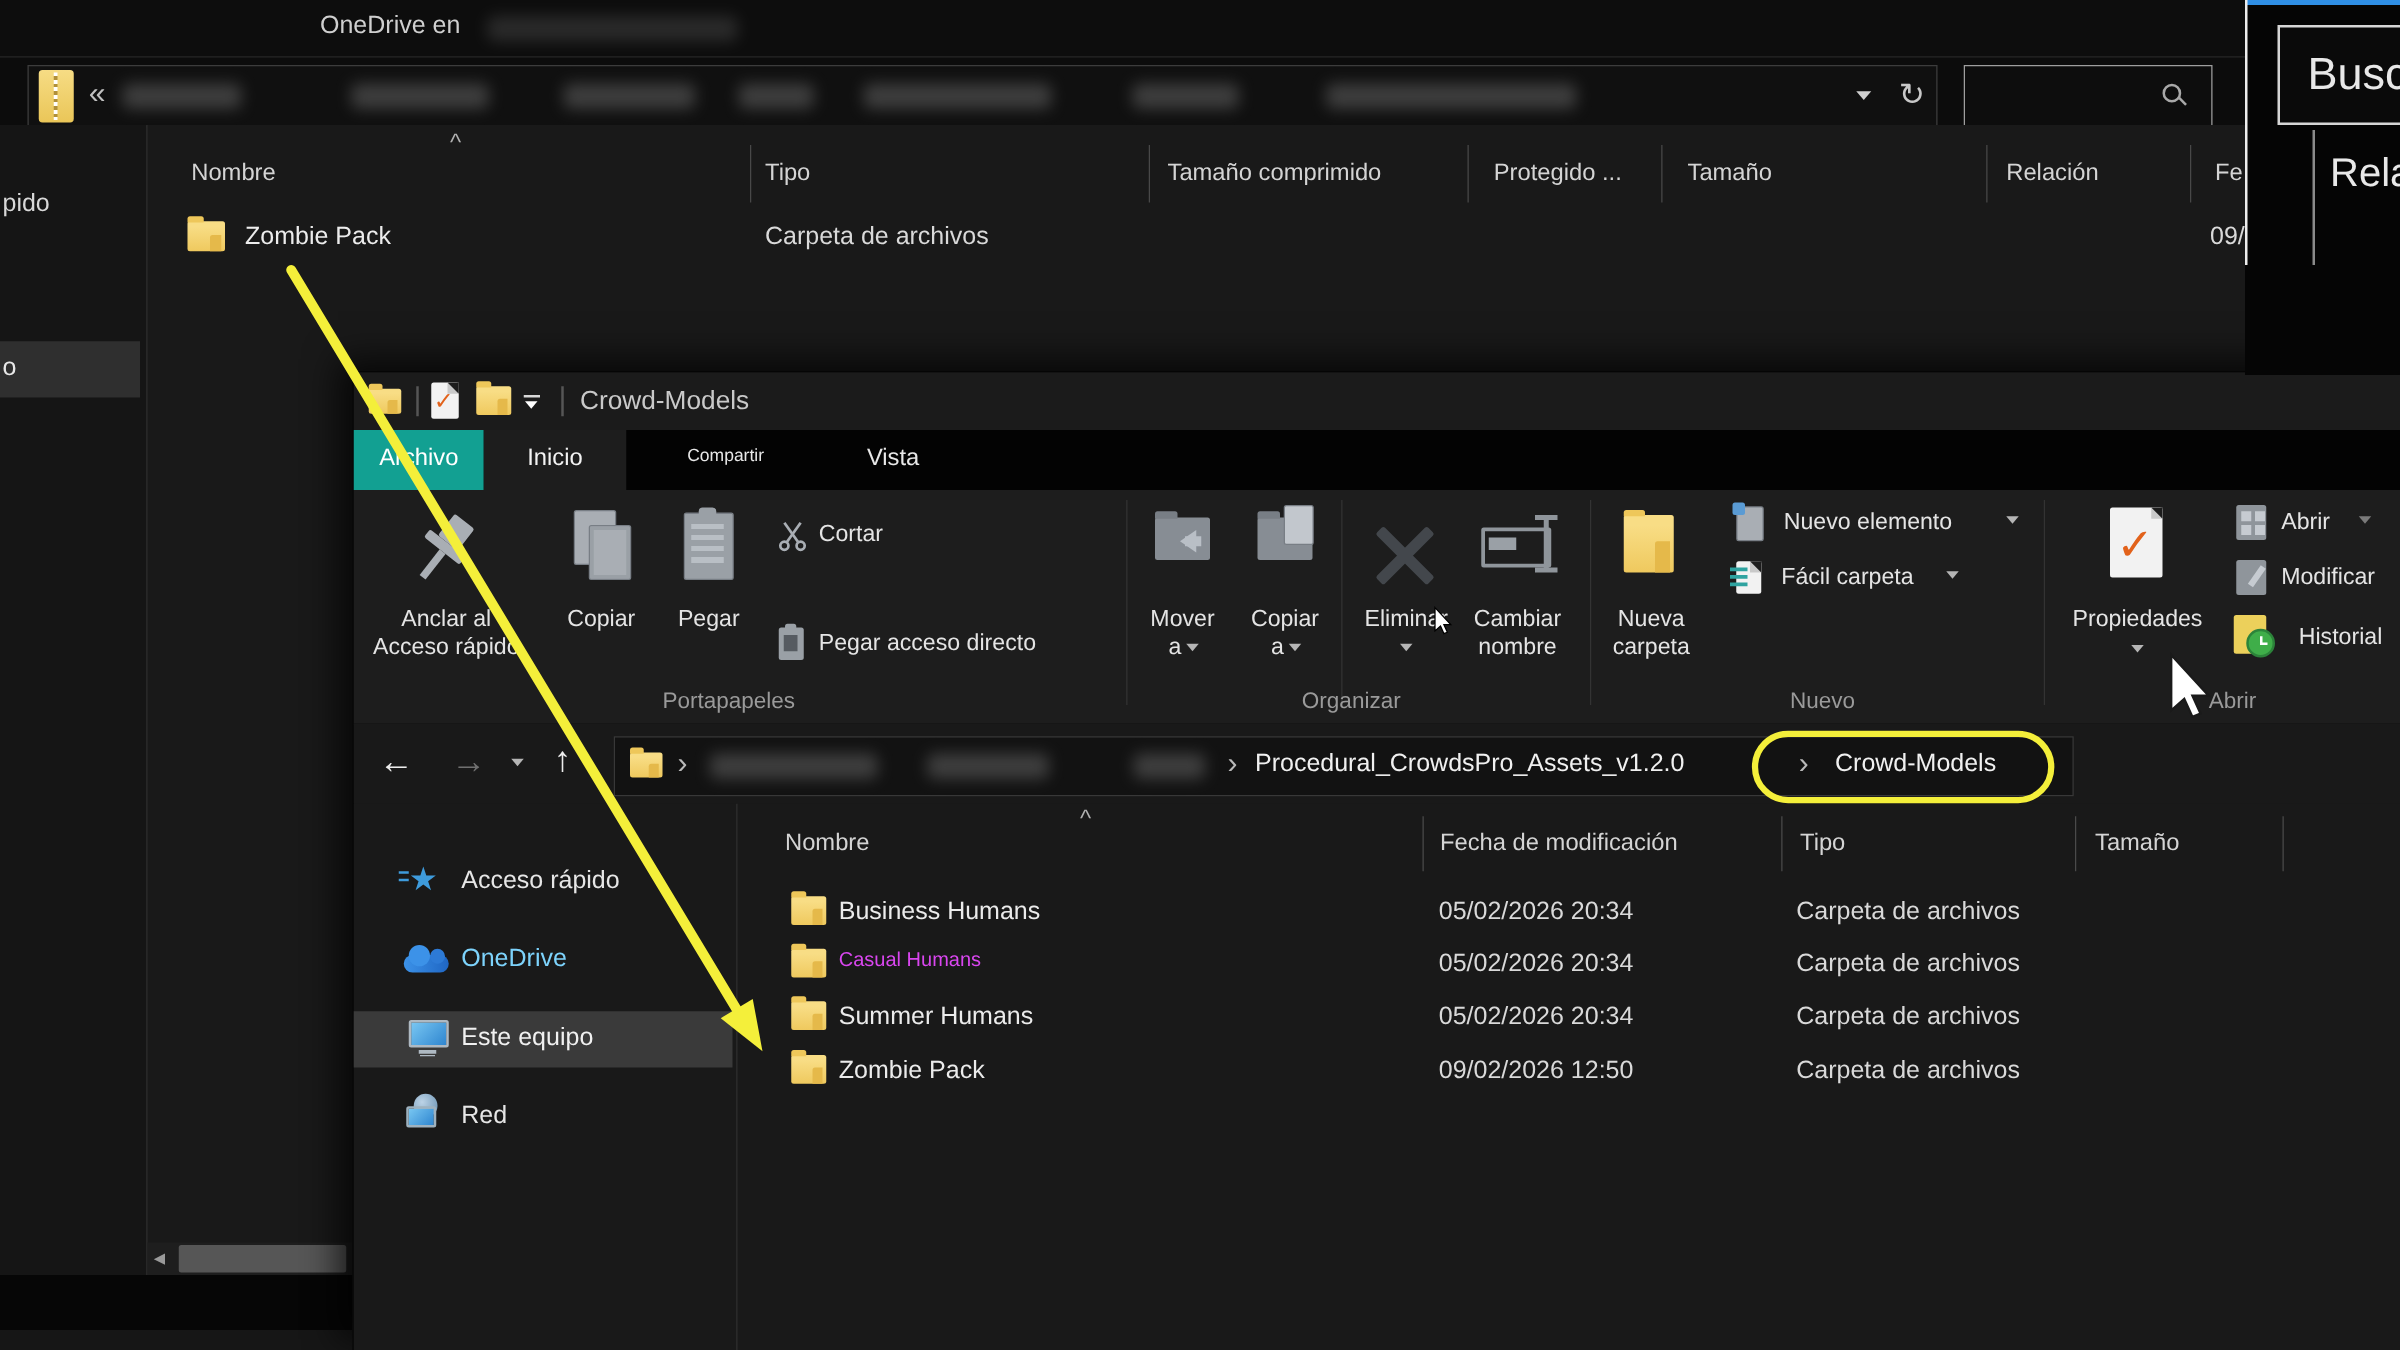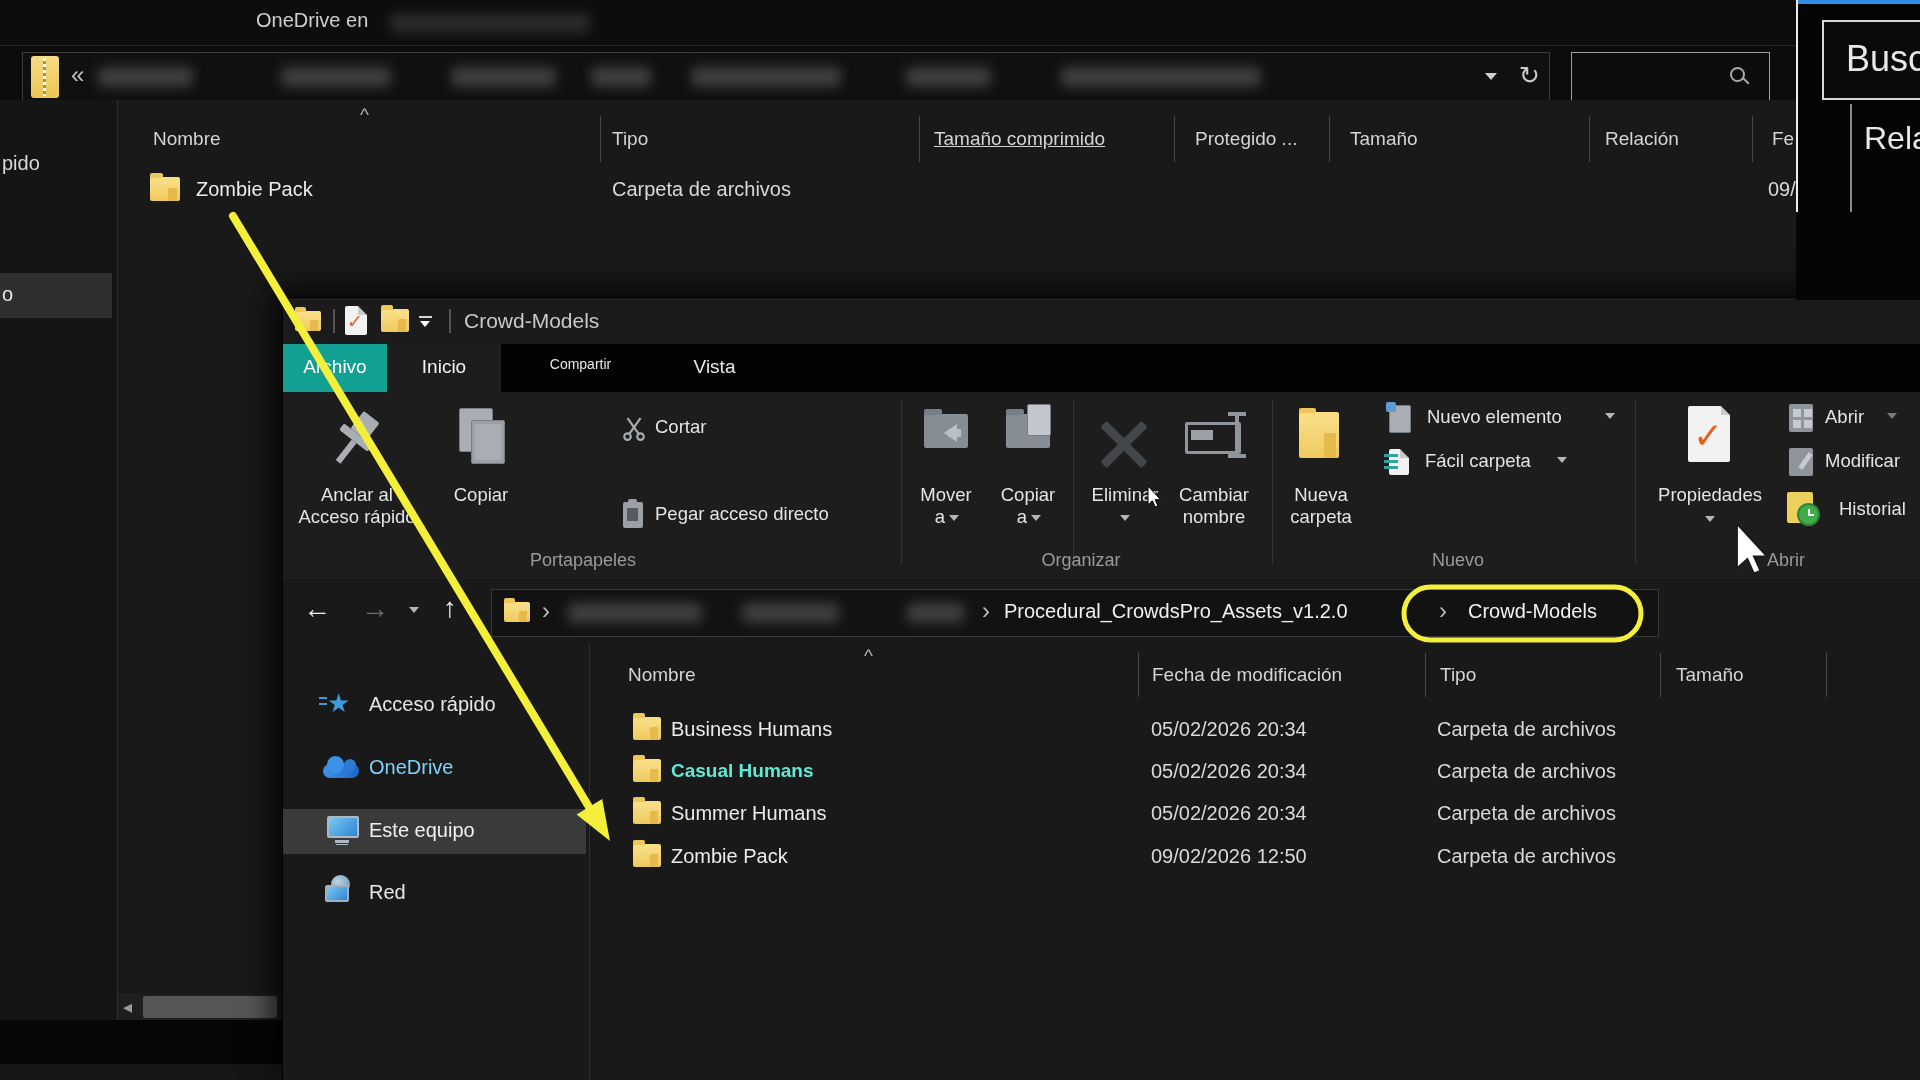--- a/index.html
+++ b/index.html
@@ -69,21 +69,21 @@
     <div class="abs" style="left:117px;top:100px;width:1679px;height:980px;background:#191919;border-left:1px solid #2e2e2e;"></div>
 
     <span class="t" style="left:2px;top:152px;font-size:20px;color:#d8d8d8;">pido</span>
     <div class="abs" style="left:0;top:273px;width:112px;height:45px;background:#2f2f2f;">
       <span class="t" style="left:2px;top:10px;font-size:20px;color:#e8e8e8;">o</span>
     </div>
 
     <span class="t" style="left:153px;top:128px;font-size:19px;color:#d4d4d4;">Nombre</span>
     <span class="t" style="left:360px;top:104px;font-size:19px;color:#b0b0b0;">^</span>
     <span class="t" style="left:612px;top:128px;font-size:19px;color:#d4d4d4;">Tipo</span>
-    <span class="t" style="left:934px;top:128px;font-size:19px;color:#d4d4d4;text-decoration:underline;">Tamaño comprimido</span>
+    <span class="t" style="left:934px;top:128px;font-size:19px;color:#d4d4d4;">Tamaño comprimido</span>
     <span class="t" style="left:1195px;top:128px;font-size:19px;color:#d4d4d4;">Protegido ...</span>
     <span class="t" style="left:1350px;top:128px;font-size:19px;color:#d4d4d4;">Tamaño</span>
     <span class="t" style="left:1605px;top:128px;font-size:19px;color:#d4d4d4;">Relación</span>
     <span class="t" style="left:1772px;top:128px;font-size:19px;color:#d4d4d4;">Fe</span>
     <div class="sepv" style="left:600px;top:116px;height:46px;"></div>
     <div class="sepv" style="left:919px;top:116px;height:46px;"></div>
     <div class="sepv" style="left:1174px;top:116px;height:46px;"></div>
     <div class="sepv" style="left:1329px;top:116px;height:46px;"></div>
     <div class="sepv" style="left:1589px;top:116px;height:46px;"></div>
     <div class="sepv" style="left:1752px;top:116px;height:46px;"></div>
@@ -146,20 +146,27 @@
           </g>
         </svg>
         <span class="t" style="left:56px;top:86px;transform:translateX(-50%);font-size:18.5px;">Anclar al</span>
         <span class="t" style="left:56px;top:108px;transform:translateX(-50%);font-size:18.5px;">Acceso rápido</span>
       </div>
       <div class="abs" style="left:158px;top:10px;width:80px;height:140px;">
         <div class="sheet" style="left:18px;top:6px;width:32px;height:42px;border:1px solid #787e85;"></div>
         <div class="sheet" style="left:30px;top:18px;width:32px;height:42px;border:1px solid #787e85;box-shadow:inset 0 0 0 3px #9aa0a6;"></div>
         <span class="t" style="left:40px;top:82px;transform:translateX(-50%);font-size:18.5px;">Copiar</span>
       </div>
+      <div class="abs" style="left:246px;top:10px;width:76px;height:140px;">
+        <div class="sheet" style="left:18px;top:8px;width:38px;height:52px;background:#9aa0a6;border:1px solid #787e85;">
+          <div class="abs" style="left:11px;top:-5px;width:14px;height:7px;background:#9aa0a6;border-radius:3px 3px 0 0;"></div>
+          <div class="abs" style="left:5px;top:8px;width:26px;height:36px;background:repeating-linear-gradient(180deg,#b9bfc5 0 4px,#9aa0a6 4px 9px);"></div>
+        </div>
+        <span class="t" style="left:38px;top:82px;transform:translateX(-50%);font-size:18.5px;">Pegar</span>
+      </div>
       <div class="abs" style="left:334px;top:22px;width:330px;height:30px;">
         <svg class="abs" style="left:4px;top:2px;" width="26" height="26" viewBox="0 0 24 24" stroke="#a9aeb4" fill="none" stroke-width="2">
           <line x1="6" y1="2" x2="16" y2="16"></line>
             <line x1="18" y1="2" x2="8" y2="16"></line>
             <circle cx="6" cy="19" r="3"></circle>
             <circle cx="18" cy="19" r="3"></circle>
         </svg>
         <span class="t" style="left:38px;top:2px;font-size:18.5px;">Cortar</span>
       </div>
       <div class="abs" style="left:334px;top:109px;width:330px;height:30px;">
@@ -315,21 +322,21 @@
       <div class="sepv" style="left:1543px;top:10px;height:44px;background:#4a4a4a;"></div>
 
       <div class="abs" style="left:340px;top:65px;width:1290px;height:42px;">
         <div class="fold" style="left:10px;top:9px;width:28px;height:23px;"></div>
         <span class="t" style="left:48px;top:10px;font-size:20px;color:#ebebeb;">Business Humans</span>
         <span class="t" style="left:528px;top:10px;font-size:20px;color:#d9d9d9;">05/02/2026 20:34</span>
         <span class="t" style="left:814px;top:10px;font-size:20px;color:#d9d9d9;">Carpeta de archivos</span>
       </div>
       <div class="abs" style="left:340px;top:107px;width:1290px;height:42px;">
         <div class="fold" style="left:10px;top:9px;width:28px;height:23px;"></div>
-        <span class="t" style="left:48px;top:10px;font-size:19px;color:#5eead4;font-weight:bold;">Casual Humans</span>
+        <span class="t" style="left:48px;top:10px;font-size:16px;color:#d946ef;">Casual Humans</span>
         <span class="t" style="left:528px;top:10px;font-size:20px;color:#d9d9d9;">05/02/2026 20:34</span>
         <span class="t" style="left:814px;top:10px;font-size:20px;color:#d9d9d9;">Carpeta de archivos</span>
       </div>
       <div class="abs" style="left:340px;top:149px;width:1290px;height:42px;">
         <div class="fold" style="left:10px;top:9px;width:28px;height:23px;"></div>
         <span class="t" style="left:48px;top:10px;font-size:20px;color:#ebebeb;">Summer Humans</span>
         <span class="t" style="left:528px;top:10px;font-size:20px;color:#d9d9d9;">05/02/2026 20:34</span>
         <span class="t" style="left:814px;top:10px;font-size:20px;color:#d9d9d9;">Carpeta de archivos</span>
       </div>
       <div class="abs" style="left:340px;top:192px;width:1290px;height:42px;">

